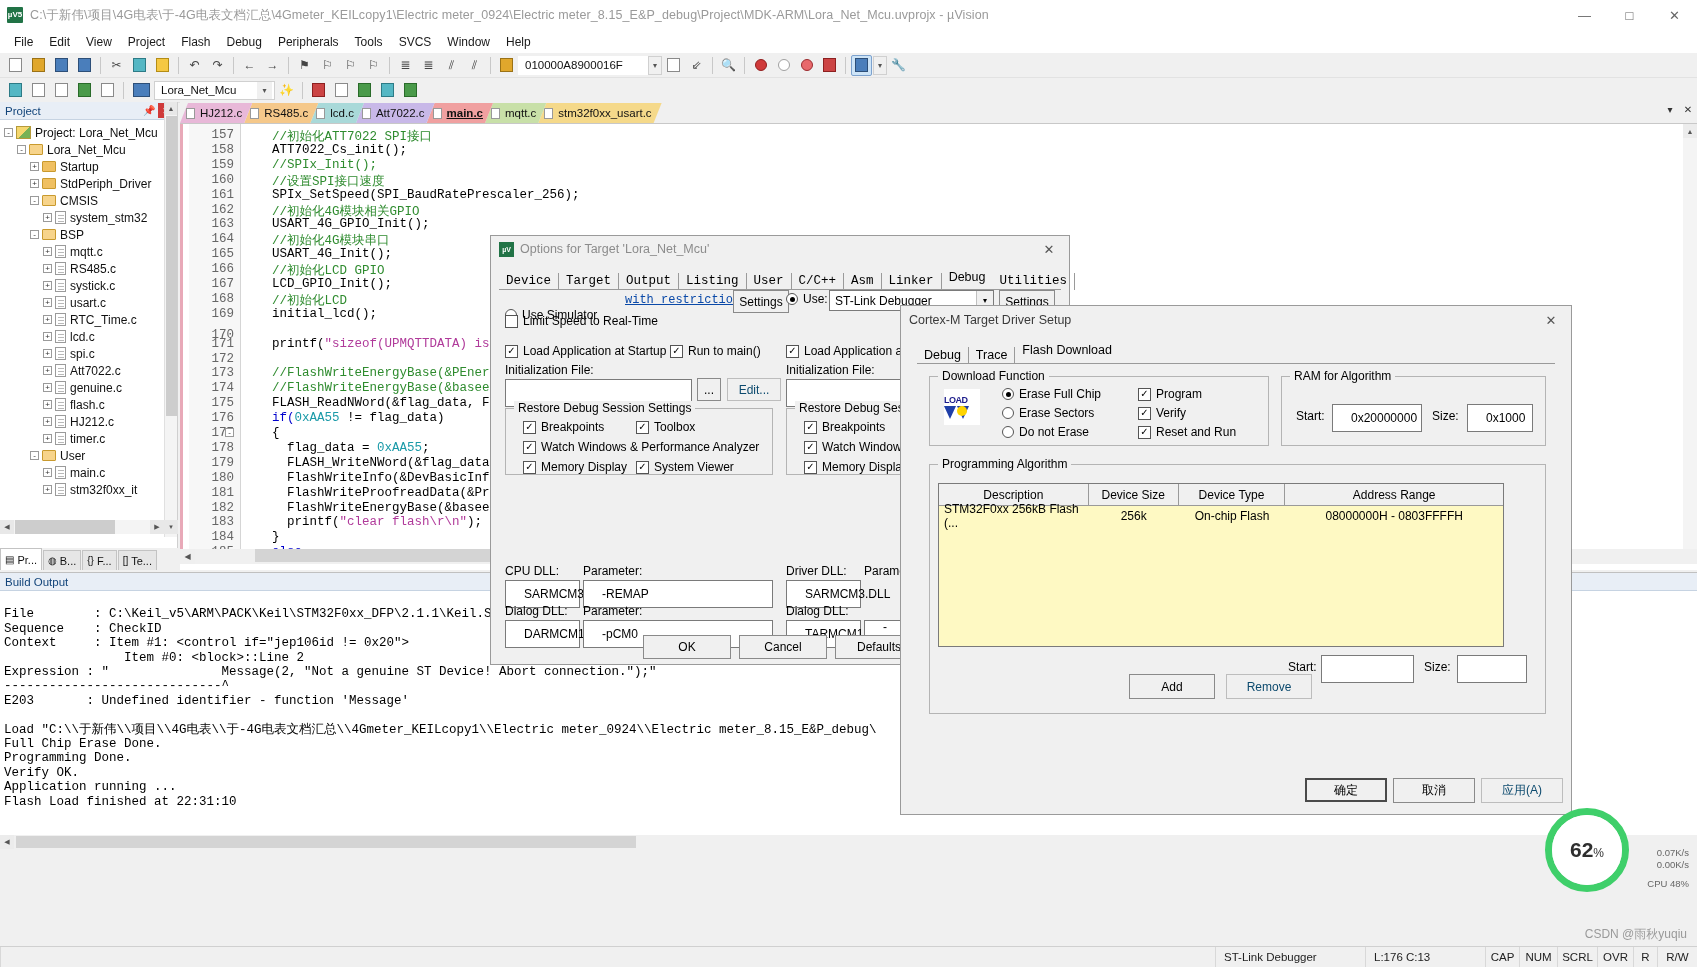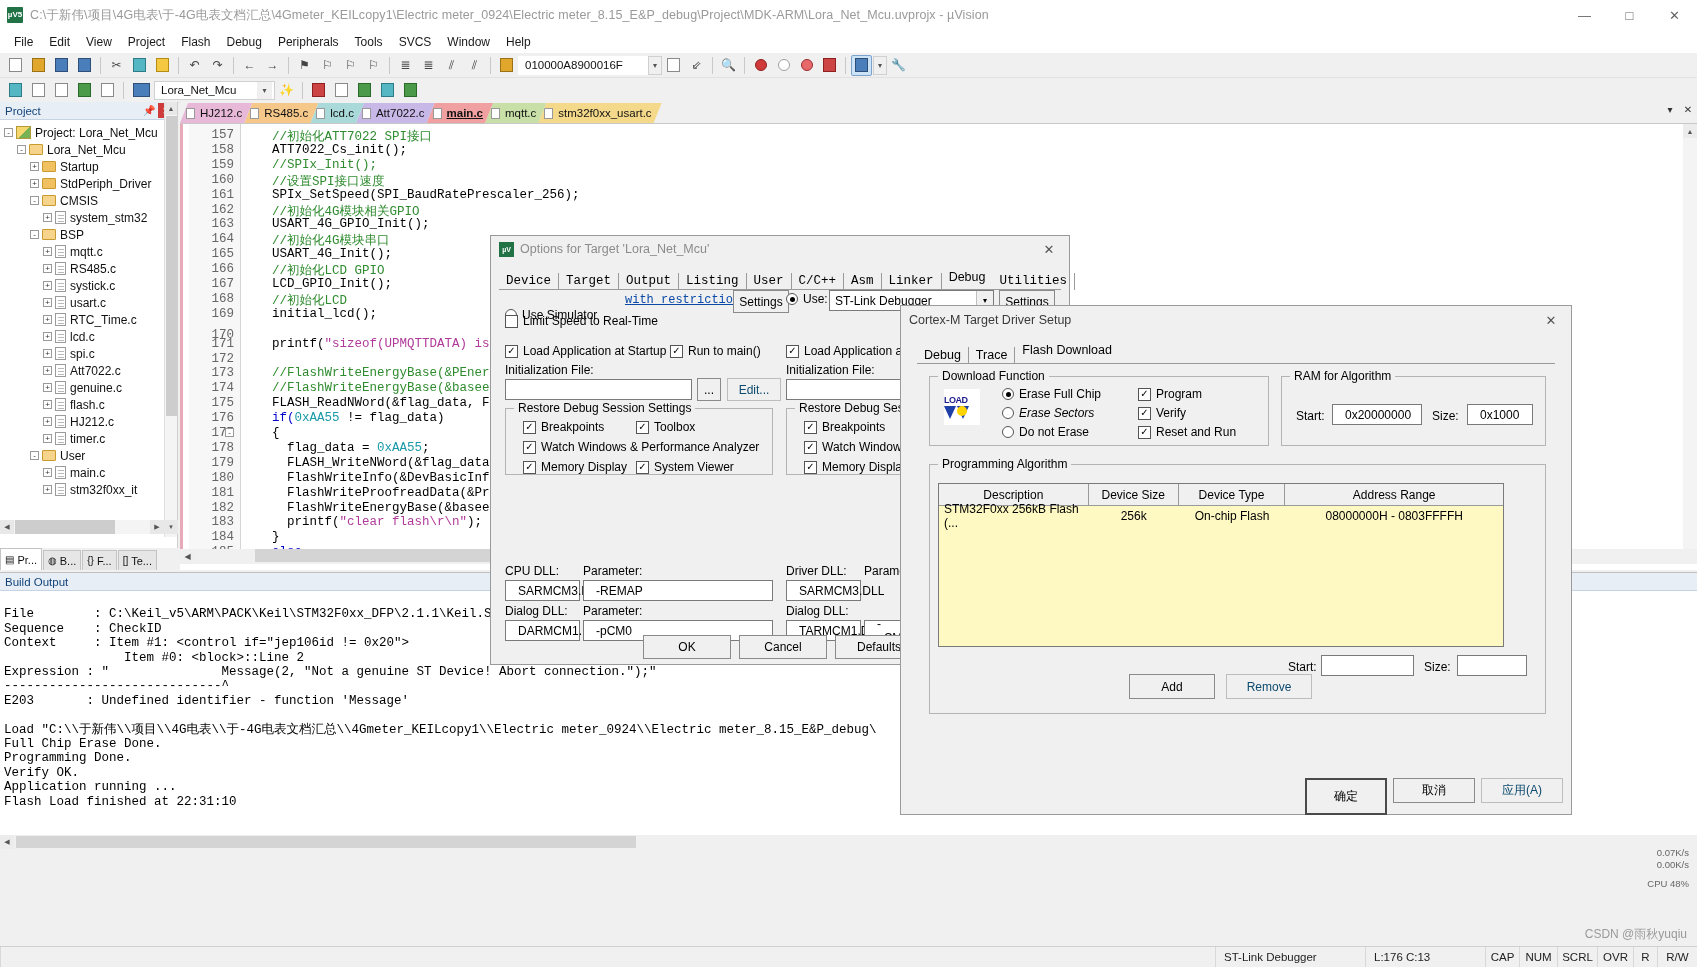--- a/index.html
+++ b/index.html
@@ -197,21 +197,21 @@
   .dlg-title .ic { width:15px;height:15px;background:#217346;margin-right:6px;display:flex;align-items:center;justify-content:center;color:#fff;font-size:7px;font-weight:bold;}
   .dlg-x { position:absolute; right:0; top:0; width:40px; height:26px; display:flex; align-items:center; justify-content:center; color:#555; font-size:13px;}
 
   .tabs-row { display:flex; align-items:flex-end; padding-left:8px; height:20px; position:relative; }
   .otab { font-family:"Liberation Mono", monospace; font-size:12.5px; padding:1px 7px 2px 7px; color:#000; border-right:1px solid #9a9a9a; }
   .otab.active { font-family:"Liberation Sans",sans-serif; font-size:12.5px; background:#f0f0f0; border:none; position:relative; top:-2px; padding-bottom:4px;}
   .tabs-underline { position:absolute; left:8px; right:8px; bottom:0; height:1px; background:#9a9a9a; }
 
   .grp { border:1px solid #b4b4b4; position:absolute; }
   .grp-lbl { position:absolute; top:-8px; left:8px; background:#f0f0f0; padding:0 4px; font-size:12px; color:#000;}
-  .fld { background:#ffffff; border:1px solid #7a7a7a; height:21px; font-size:12px; padding:0 12px; display:flex; align-items:center; color:#000;}
+  .fld { background:#ffffff; border:1px solid #7a7a7a; height:28px; font-size:12px; padding:0 18px; display:flex; align-items:center; color:#000;}
   .btn { background:#f0f0f0; border:1px solid #8a8a8a; height:23px; display:flex; align-items:center; justify-content:center; font-size:12px; color:#000;}
   .btn.dis { color:#0c4a6e; border-color:#bdbdbd; }
   .btn.def { border:2px solid #4a4a4a; }
   .chk { display:flex; align-items:center; font-size:12px; color:#000; }
   .chk .bx { width:13px;height:13px;border:1px solid #545454;background:#fff;margin-right:5px; display:flex;align-items:center;justify-content:center;font-size:10px;color:#000;line-height:1;}
   .rad { display:flex; align-items:center; font-size:12px; color:#000; }
   .rad .rb { width:12px;height:12px;border:1px solid #545454;border-radius:50%;background:#fff;margin-right:5px;display:flex;align-items:center;justify-content:center;}
   .rad .rb i { width:5px;height:5px;background:#000;border-radius:50%;display:block;}
   .lbl { font-size:12px; color:#000; }
   .link { font-family:"Liberation Mono", monospace; font-size:12px; color:#0a49a8; text-decoration:underline; }
@@ -851,21 +851,21 @@
             <i class="arw"></i>
           </span>
         <span class="sun"></span>
       </div>
       <div class="rad" style="position:absolute; left:72px; top:10px;">
         <span class="rb">
             <i></i>
           </span>
         <span>Erase Full Chip</span>
       </div>
-      <div class="rad" style="position:absolute; left:72px; top:29px;font-style:italic;">
+      <div class="rad" style="position:absolute; left:72px; top:29px;">
         <span class="rb"></span>
         <span>Erase Sectors</span>
       </div>
       <div class="rad" style="position:absolute; left:72px; top:48px;">
         <span class="rb"></span>
         <span>Do not Erase</span>
       </div>
       <div class="chk" style="position:absolute; left:208px; top:10px;">
         <span class="bx">✓</span>
         <span>Program</span>
@@ -908,25 +908,32 @@
 
       <span class="lbl" style="position:absolute; left:358px; top:195px;">Start:</span>
       <div class="fld" style="position:absolute; left:391px; top:190px; width:93px;"></div>
       <span class="lbl" style="position:absolute; left:494px; top:195px;">Size:</span>
       <div class="fld" style="position:absolute; left:527px; top:190px; width:70px;"></div>
     </div>
 
     <div class="btn" style="position:absolute; left:228px; top:368px; width:86px; height:25px;">Add</div>
     <div class="btn dis" style="position:absolute; left:325px; top:368px; width:86px; height:25px;">Remove</div>
 
-    <div class="btn def" style="position:absolute; left:404px; top:472px; width:82px; height:37px;">确定</div>
+    <div class="btn def" style="position:absolute; left:404px; top:472px; width:82px; height:24px;">确定</div>
     <div class="btn" style="position:absolute; left:492px; top:472px; width:82px; height:25px;">取消</div>
     <div class="btn dis" style="position:absolute; left:580px; top:472px; width:82px; height:25px;">应用(A)</div>
   </div>
 
+  <div class="pct-overlay">
+    <div class="pct-ring">
+      <div class="pct-inner">
+        <span class="pct-text"><span>62</span><small>%</small></span>
+      </div>
+    </div>
+  </div>
   <div class="net-stats">
     <div>0.07K/s</div>
     <div>0.00K/s</div>
   </div>
   <div class="cpu-stat">
     <span>CPU</span>
     <span>48%</span>
   </div>
 
 </div>

